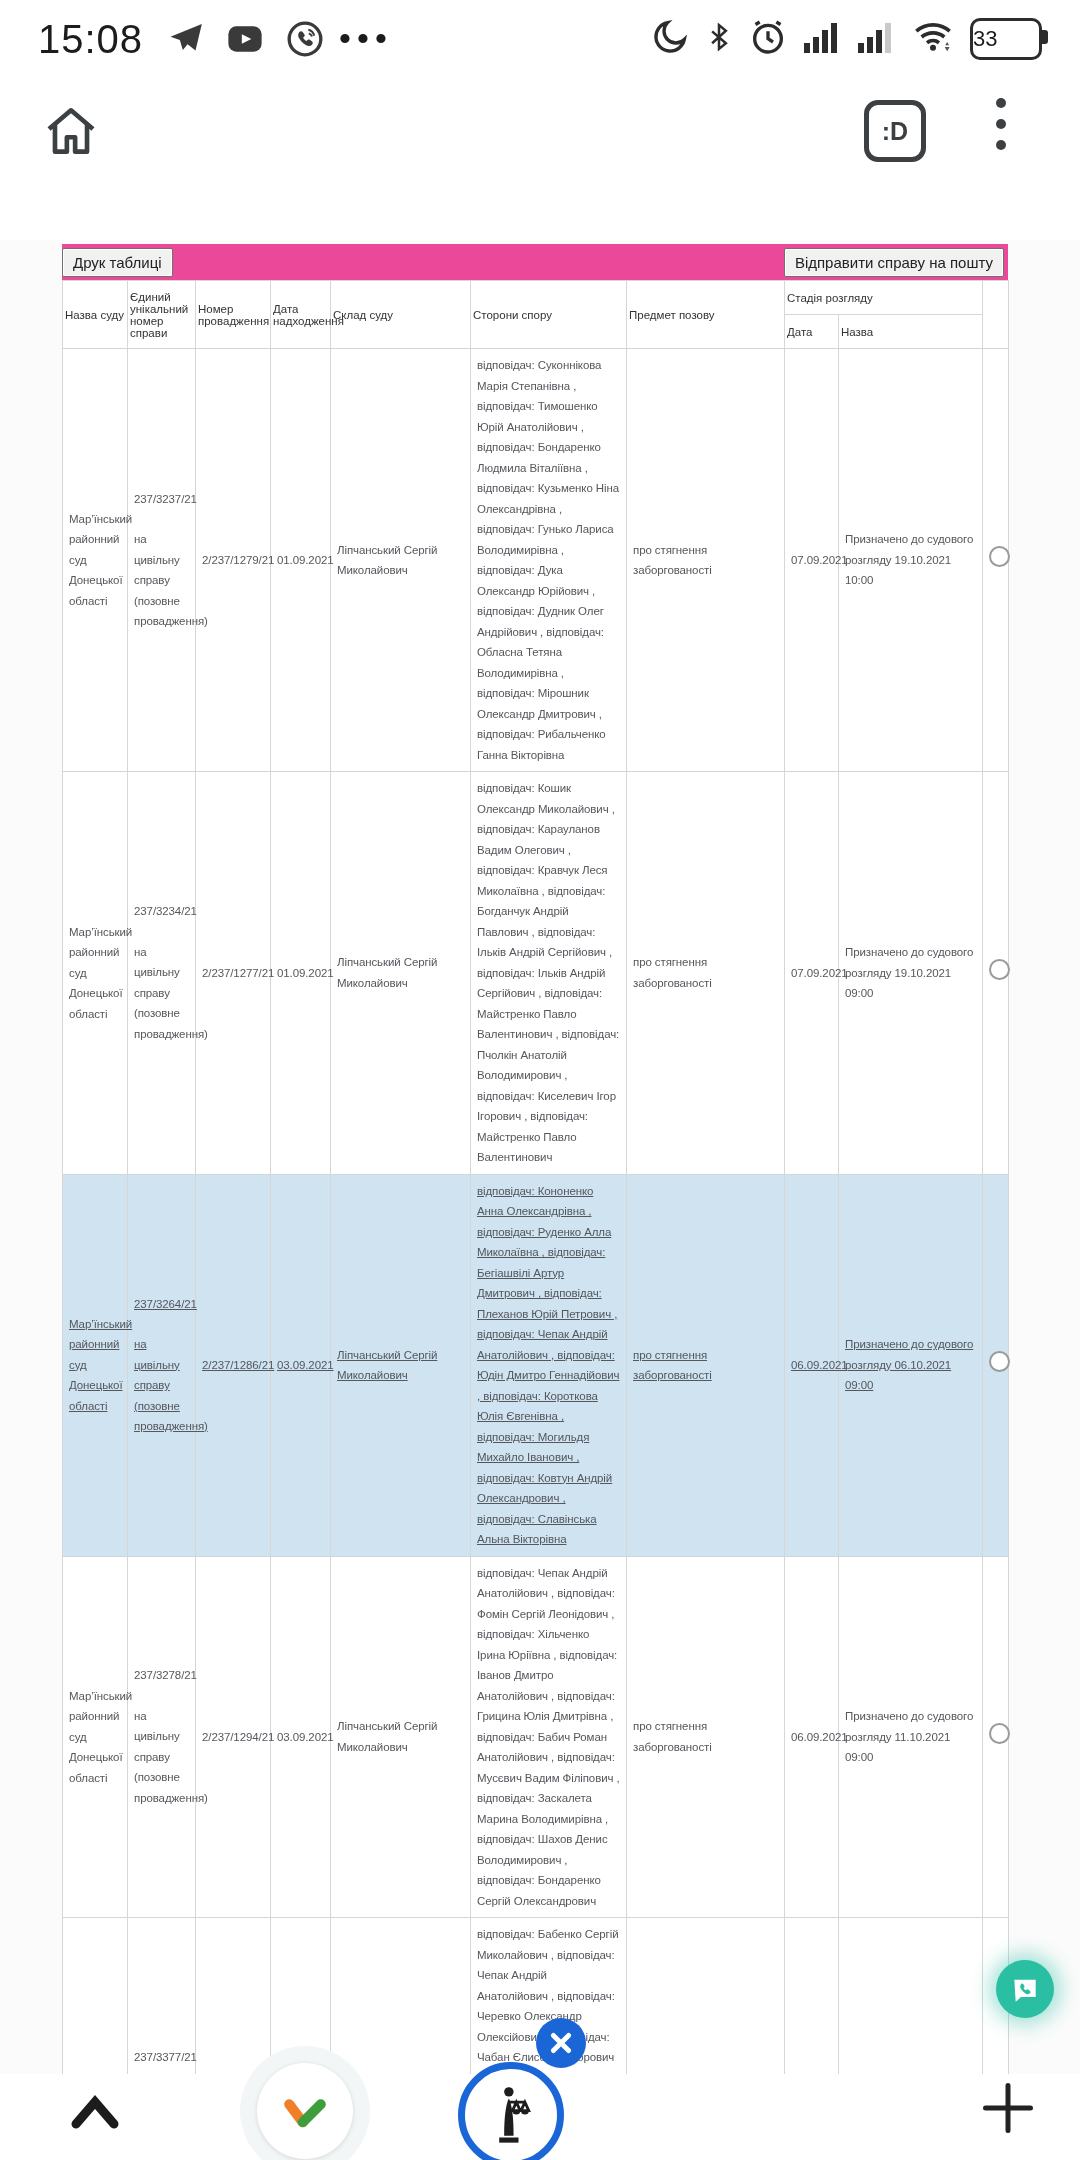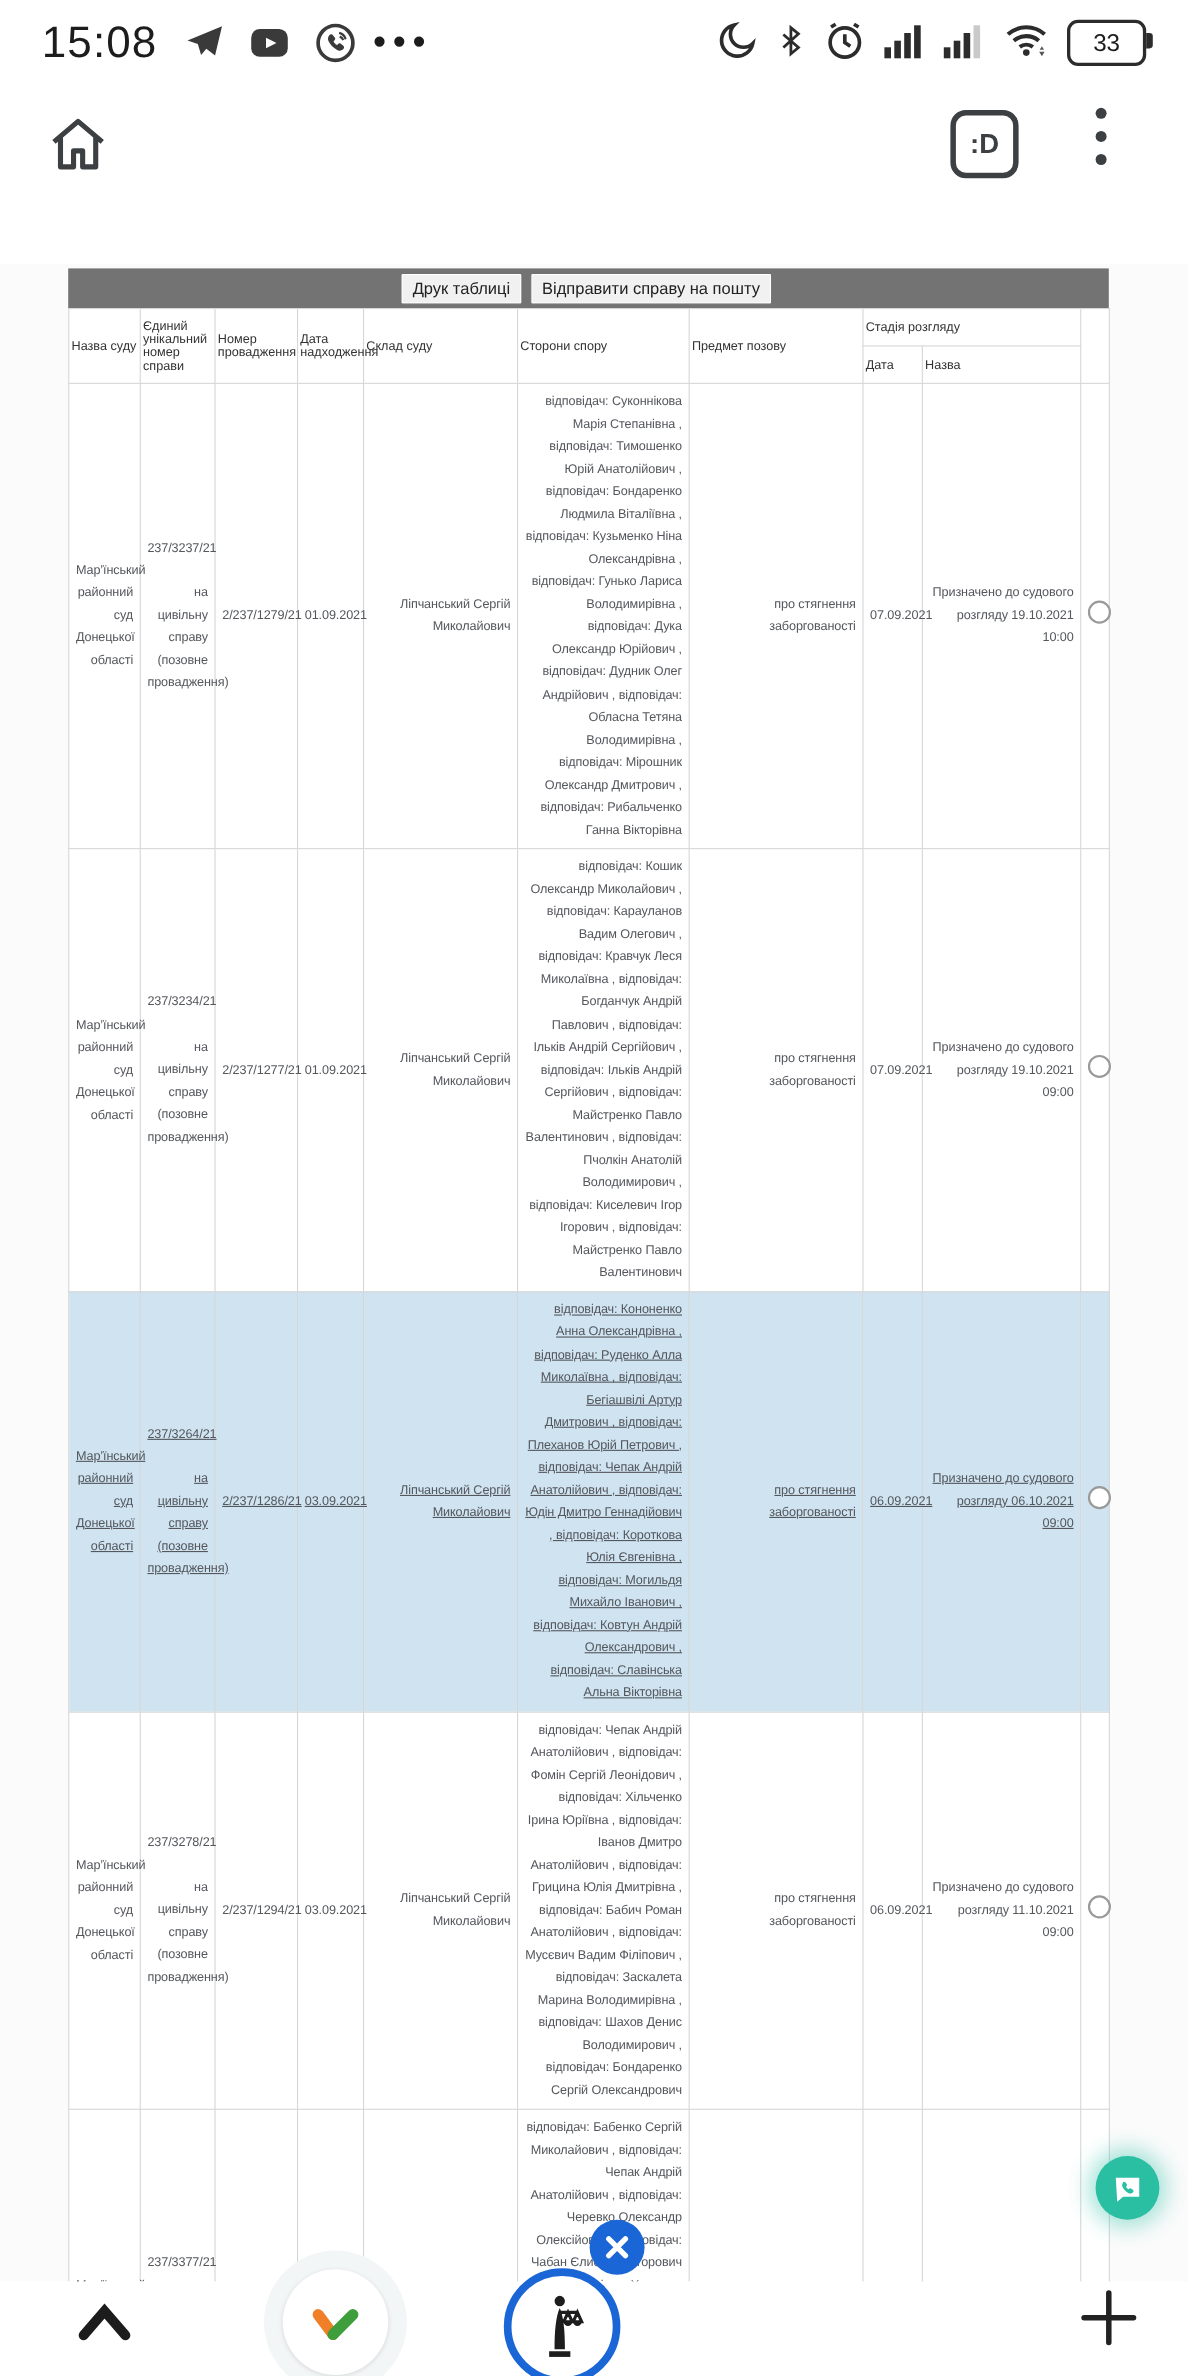--- a/index.html
+++ b/index.html
@@ -11,44 +11,44 @@
   }
   
   .status-bar{position:absolute;top:0;left:0;width:1080px;height:64px;
     display:flex;align-items:center;padding:14px 38px 0;box-sizing:border-box;color:#222;}
   .sb-time{font-size:40px;letter-spacing:1px;color:#1c1c1c;}
   .sb-left-icons{display:flex;align-items:center;gap:20px;margin-left:24px;}
   .sb-left-icons svg{display:block;}
   .sb-dots{font-size:34px;letter-spacing:6px;color:#1c1c1c;margin-left:14px;line-height:0.4;}
   .sb-right{margin-left:auto;display:flex;align-items:center;gap:14px;}
   .battery{width:66px;height:36px;border:3px solid #2c2c2c;border-radius:10px;
-    display:flex;align-items:center;justify-content:center;font-size:22px;color:#1c1c1c;position:relative;}
+    display:flex;align-items:center;font-size:22px;color:#1c1c1c;position:relative;}
   .battery:after{content:"";position:absolute;right:-9px;top:9px;width:6px;height:14px;background:#2c2c2c;border-radius:0 3px 3px 0;}
   
   .browser-bar{position:absolute;top:64px;left:0;width:1080px;height:176px;background:#fff;}
   .home-btn{position:absolute;left:40px;top:36px;}
   .url-pill{position:absolute;left:124px;top:22px;width:822px;height:88px;border-radius:44px;
     background:#eceef0;display:flex;align-items:center;padding-left:62px;box-sizing:border-box;gap:26px;}
   .url-text{font-size:46px;color:#202124;}
   .tab-switcher{position:absolute;left:864px;top:36px;width:52px;height:52px;border:5px solid #3c4043;
     border-radius:14px;display:flex;align-items:center;justify-content:center;
     font-size:25px;font-weight:bold;color:#3c4043;}
   .menu-dots{position:absolute;left:996px;top:34px;display:flex;flex-direction:column;gap:11px;}
   .menu-dots i{width:10px;height:10px;border-radius:50%;background:#3c4043;}
   
   .page-bg{position:absolute;top:240px;left:0;width:1080px;height:1920px;background:#fbfbfb;}
   .webpage{position:absolute;top:244px;left:62px;width:946px;}
-  .navy-toolbar{height:36px;background:#737373;display:flex;align-items:center;justify-content:center;gap:7px;padding-right:4px;box-sizing:border-box;}
+  .navy-toolbar{height:36px;background:#ec4899;display:flex;align-items:center;justify-content:space-between;gap:7px;padding-right:4px;box-sizing:border-box;}
   .navy-toolbar button{height:29px;background:#f1f1f1;border:1px solid #707070;border-radius:2px;
     font-family:inherit;font-size:15px;color:#222;padding:0 10px;box-shadow:inset 0 0 0 1px #fff;}
   
   table.cases{border-collapse:collapse;table-layout:fixed;width:946px;background:#fff;}
   .cases th,.cases td{border:1px solid #d6d6d6;box-sizing:border-box;}
   .cases th{font-weight:normal;font-size:11.5px;color:#333;text-align:left;padding:2px;background:#fff;height:34px;}
-  .cases td{font-size:11.5px;color:#54575c;line-height:20.5px;vertical-align:middle;padding:6px 6px;letter-spacing:-0.1px;text-align:right;}
+  .cases td{font-size:11.5px;color:#54575c;line-height:20.5px;vertical-align:middle;padding:6px 6px;letter-spacing:-0.1px;}
   .c-court{width:65px;}.c-case{width:68px;margin-left:20px;}.c-proc{width:75px;padding-left:2px;padding-right:2px;}
   .c-date{width:60px;padding-left:3px;padding-right:2px;}.c-judge{width:140px;}
   .c-parties{width:156px;}.c-subject{width:158px;padding-left:4px;padding-right:2px;}
   .c-sdate{width:54px;padding-left:3px;padding-right:2px;}.c-sname{width:144px;}.c-radio{width:26px;text-align:center;padding:0;}
   .case-num{margin-bottom:20px;}
   .radio{display:inline-block;width:17px;height:17px;border:2px solid #9a9a9a;border-radius:50%;background:#fff;}
   tr.hl td{background:#cfe3f1;text-decoration:underline;}
   
   .bottom-bar{position:absolute;left:0;bottom:0;width:1080px;height:86px;background:#ffffff;z-index:5;}
   .chevron-up{position:absolute;left:66px;bottom:24px;z-index:6;}

